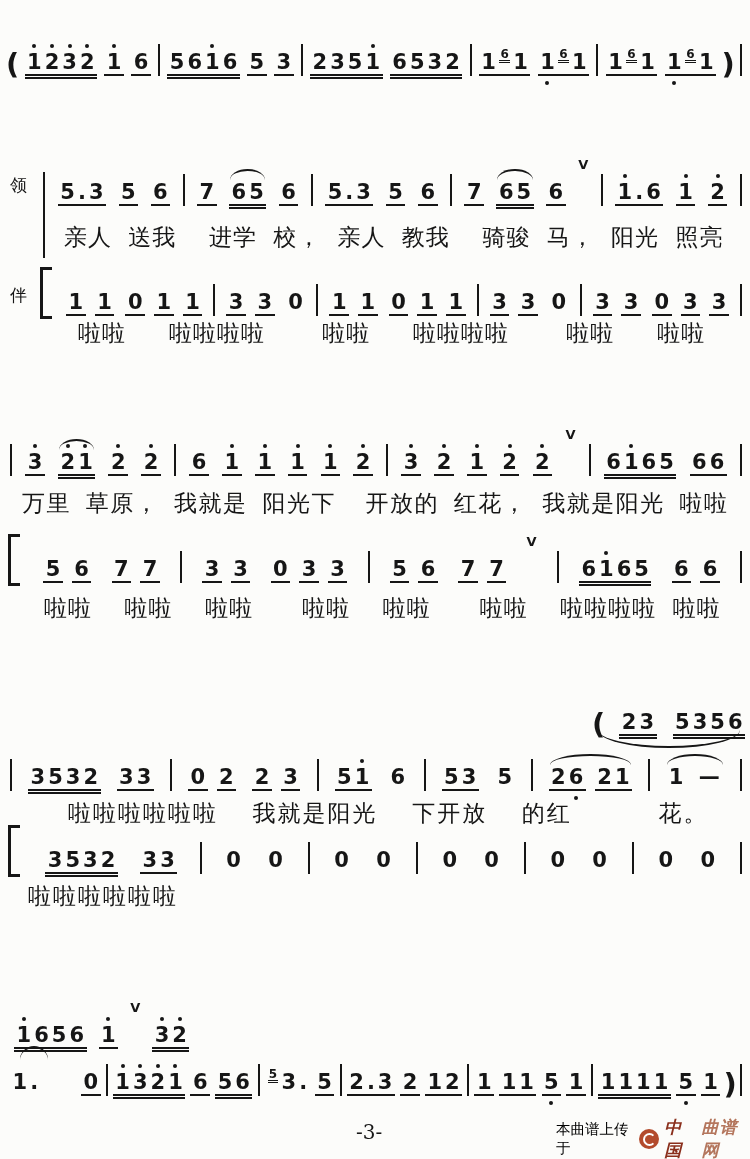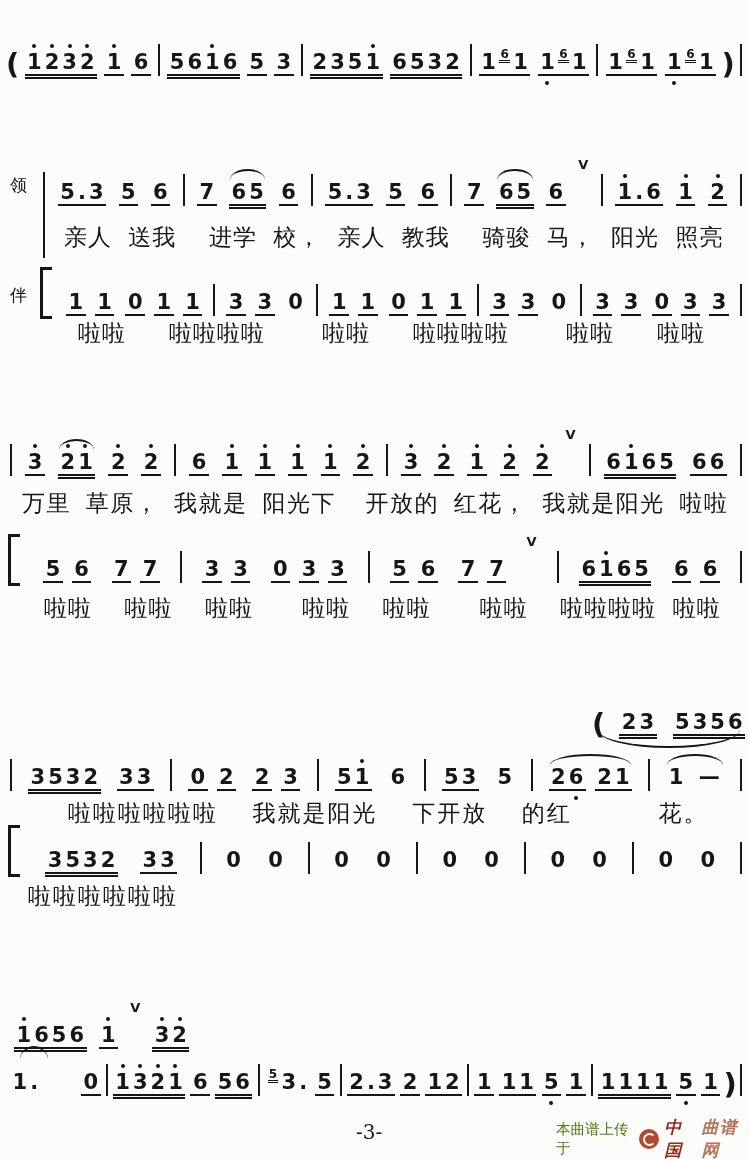--- a/index.html
+++ b/index.html
@@ -33,21 +33,21 @@
            align-self:center;transform:translateY(-5px);}
   .gapch{display:inline-block;width:9px;}
   .spacer{display:inline-block;}
   .lyr{position:absolute;font-size:23px;line-height:1.2;white-space:pre;}
   .slur{position:absolute;}
   .slur.up{border-top:2.5px solid #161616;border-radius:50% 50% 0 0/100% 100% 0 0;}
   .slur.down{border-bottom:2.5px solid #161616;border-radius:0 0 50% 50%/0 0 100% 100%;}
   
   .pagenum{position:absolute;left:356px;top:1120px;font-family:"DejaVu Serif",serif;font-size:20px;}
   .wm{position:absolute;left:556px;top:1116px;display:flex;align-items:center;gap:5px;}
-  .wm-prefix{font-size:14.5px;color:#4d7c0f;}
+  .wm-prefix{font-size:14.5px;color:#000000;}
   .wm-logo{position:relative;width:20px;height:20px;border-radius:50%;background:#b34a2c;flex:0 0 auto;}
   .wm-logo::after{content:"";position:absolute;left:4px;top:4px;width:9px;height:9px;
                   border:2.5px solid #fff;border-right-color:transparent;border-radius:50%;}
   .wm-cn{color:#8a2f1c;font-weight:bold;font-style:italic;font-size:17px;letter-spacing:1px;}
   .wm-site{color:#b4765d;font-weight:bold;font-style:italic;font-size:17px;letter-spacing:1px;}
 </style>
 </head>
 <body>
 
 <div class="page" style="background: rgb(252, 252, 250); color: rgb(22, 22, 22);">

